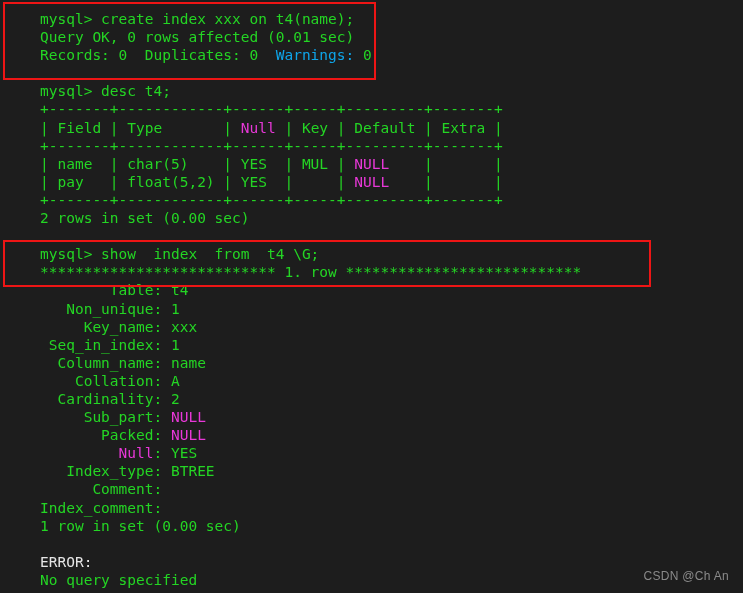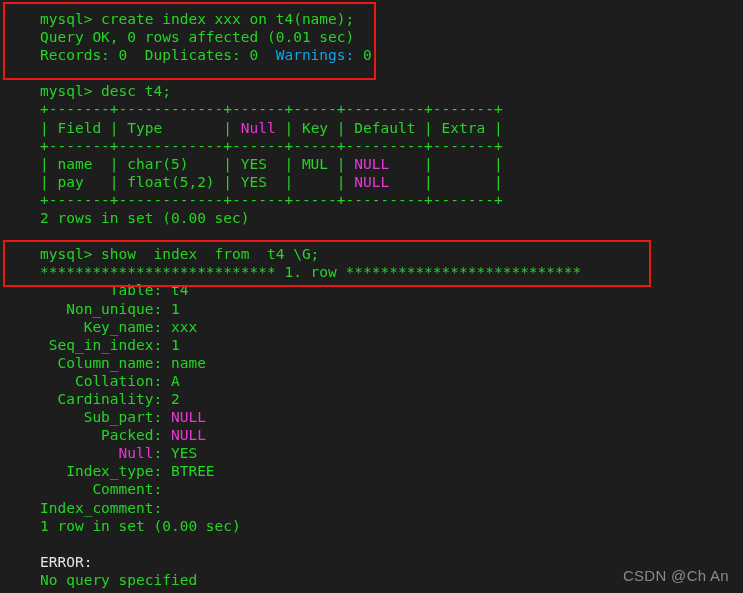--- a/index.html
+++ b/index.html
@@ -43,21 +43,21 @@
   }
   #redbox-1 { left: 3px;  top: 2px;   width: 373px; height: 78px; }
   #redbox-2 { left: 3px;  top: 240px; width: 648px; height: 47px; }
 
   #watermark {
     position: absolute;
     right: 14px;
     bottom: 8px;
     color: #8a8a8a;
     font-family: "Liberation Sans", sans-serif;
-    font-size: 15px;
+    font-size: 12px;
     letter-spacing: 0.3px;
   }
 </style>
 </head>
 <body>
 
 <div id="terminal">
 
   <div id="console"><div class="line"><span class="g">mysql&gt; create index xxx on t4(name);</span></div><div class="line"><span class="g">Query OK, 0 rows affected (0.01 sec)</span></div><div class="line"><span class="g">Records: 0  Duplicates: 0  </span><span class="yel">Warnings:</span><span class="g"> 0</span></div><div class="line"><span class="g"></span></div><div class="line"><span class="g">mysql&gt; desc t4;</span></div><div class="line"><span class="g">+-------+------------+------+-----+---------+-------+</span></div><div class="line"><span class="g">| Field | Type       | </span><span class="mag">Null</span><span class="g"> | Key | Default | Extra |</span></div><div class="line"><span class="g">+-------+------------+------+-----+---------+-------+</span></div><div class="line"><span class="g">| name  | char(5)    | YES  | MUL | </span><span class="mag">NULL</span><span class="g">    |       |</span></div><div class="line"><span class="g">| pay   | float(5,2) | YES  |     | </span><span class="mag">NULL</span><span class="g">    |       |</span></div><div class="line"><span class="g">+-------+------------+------+-----+---------+-------+</span></div><div class="line"><span class="g">2 rows in set (0.00 sec)</span></div><div class="line"><span class="g"></span></div><div class="line"><span class="g">mysql&gt; show  index  from  t4 \G;</span></div><div class="line"><span class="g">*************************** 1. row ***************************</span></div><div class="line"><span class="g">        Table: t4</span></div><div class="line"><span class="g">   Non_unique: 1</span></div><div class="line"><span class="g">     Key_name: xxx</span></div><div class="line"><span class="g"> Seq_in_index: 1</span></div><div class="line"><span class="g">  Column_name: name</span></div><div class="line"><span class="g">    Collation: A</span></div><div class="line"><span class="g">  Cardinality: 2</span></div><div class="line"><span class="g">     Sub_part: </span><span class="mag">NULL</span></div><div class="line"><span class="g">       Packed: </span><span class="mag">NULL</span></div><div class="line"><span class="g">         </span><span class="mag">Null</span><span class="g">: YES</span></div><div class="line"><span class="g">   Index_type: BTREE</span></div><div class="line"><span class="g">      Comment: </span></div><div class="line"><span class="g">Index_comment: </span></div><div class="line"><span class="g">1 row in set (0.00 sec)</span></div><div class="line"><span class="g"></span></div><div class="line"><span class="red">ERROR:</span></div><div class="line"><span class="g">No query specified</span></div></div>
 

